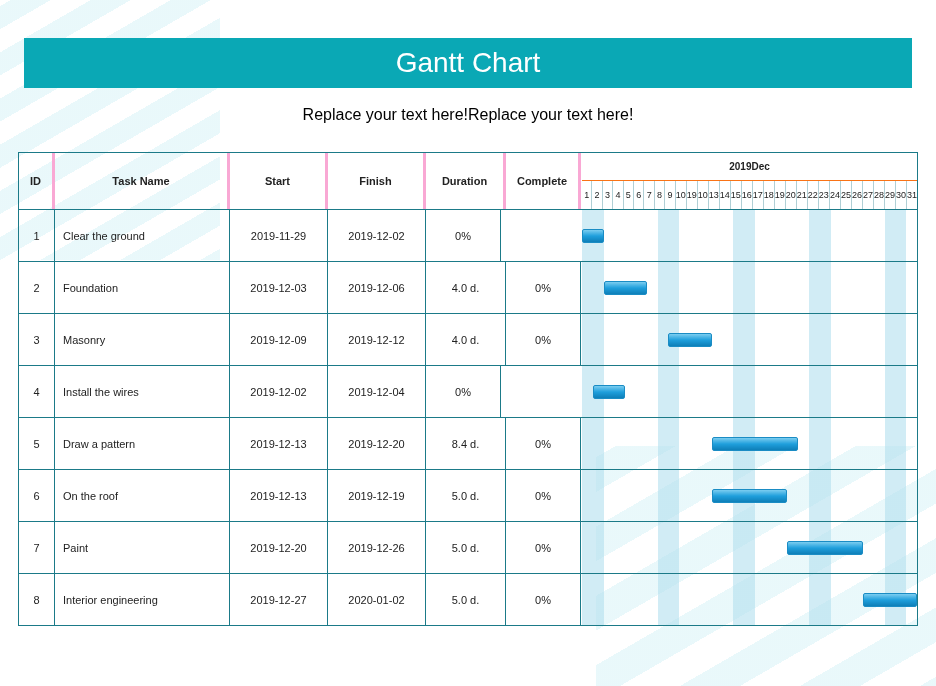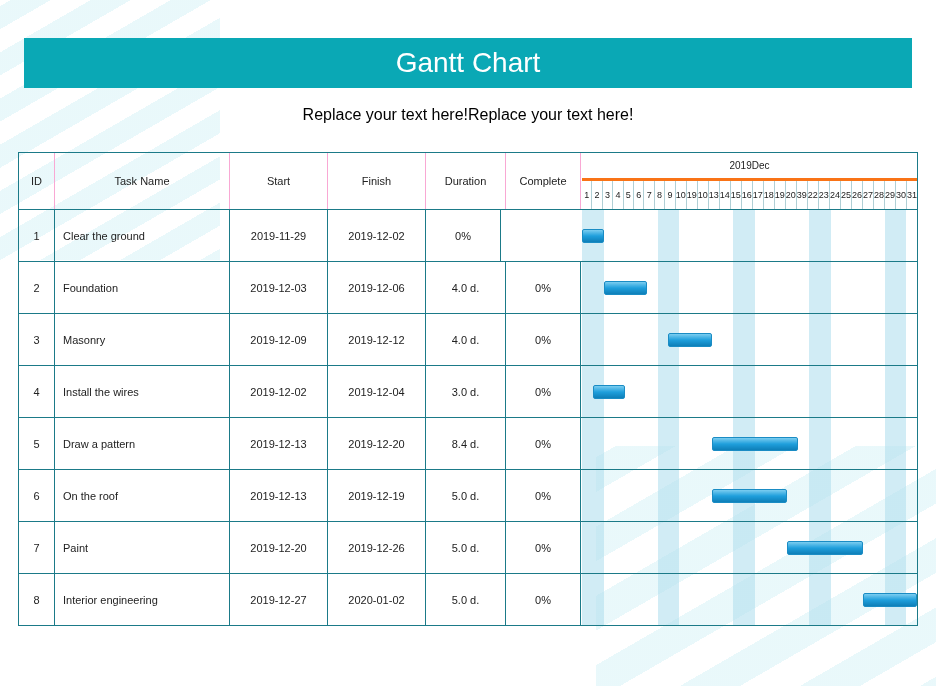--- a/index.html
+++ b/index.html
@@ -56,31 +56,31 @@
     margin: 28px 18px 0 18px;
     border-top: 1px solid #1b7a88;
     border-left: 1px solid #1b7a88;
     z-index: 1;
     font-size: 11px;
   }
   .grow { display:flex; }
   .left-table { flex: 0 0 563px; }
   .right-panel { flex: 1 1 auto; border-right:1px solid #1b7a88; overflow:hidden; }
   .hdr { display:flex; height:57px; border-bottom:1px solid #1b7a88; }
-  .hdr > div { border-right:1px solid #f9a8d4; display:flex; align-items:center; justify-content:center; font-weight:normal; color:#222; }
+  .hdr > div { border-right:3px solid #f9a8d4; display:flex; align-items:center; justify-content:center; font-weight:bold; color:#222; }
   .row { display:flex; height:52px; border-bottom:1px solid #1b7a88; }
   .row > div { border-right:1px solid #1b7a88; display:flex; align-items:center; padding:0 8px; color:#222; }
   .c-id { width:36px; justify-content:center; }
   .c-name { width:175px; }
   .c-start { width:98px; justify-content:center; }
   .c-finish { width:98px; justify-content:center; }
   .c-dur { width:80px; justify-content:center; }
   .c-comp { width:75px; justify-content:center; }
   .tl-header { height:57px; border-bottom:1px solid #1b7a88; display:flex; flex-direction:column; }
-  .tl-month { height:28px; display:flex; align-items:center; justify-content:center; font-weight:normal; color:#222; border-bottom:3px solid #f97316; font-size:10px; }
+  .tl-month { height:28px; display:flex; align-items:center; justify-content:center; font-weight:bold; color:#222; border-bottom:1px solid #f97316; font-size:10px; }
   .tl-days { height:29px; display:flex; }
   .tl-days > div { flex:1; border-right:1px solid #b0cfd5; display:flex; align-items:center; justify-content:center; font-size:9px; color:#222; }
   .tl-days > div:last-child { border-right:none; }
   .tl-body { position:relative; }
   .tl-row { height:52px; border-bottom:1px solid #1b7a88; position:relative; }
   .stripes-overlay { position:absolute; inset:0; display:flex; pointer-events:none; }
   .stripes-overlay > div { flex:1; }
   .wk { background:#b3e0ef; opacity:0.6; }
   .bar {
     position:absolute;
@@ -135,21 +135,20 @@
             <div class="c-start">2019-12-09</div>
             <div class="c-finish">2019-12-12</div>
             <div class="c-dur">4.0 d.</div>
             <div class="c-comp">0%</div>
           </div>
           <div class="row">
             <div class="c-id">4</div>
             <div class="c-name">Install the wires</div>
             <div class="c-start">2019-12-02</div>
             <div class="c-finish">2019-12-04</div>
-            <div class="c-dur">3.0 d.</div>
             <div class="c-comp">0%</div>
           </div>
           <div class="row">
             <div class="c-id">5</div>
             <div class="c-name">Draw a pattern</div>
             <div class="c-start">2019-12-13</div>
             <div class="c-finish">2019-12-20</div>
             <div class="c-dur">8.4 d.</div>
             <div class="c-comp">0%</div>
           </div>
@@ -196,21 +195,21 @@
             <div>19</div>
             <div>10</div>
             <div>13</div>
             <div>14</div>
             <div>15</div>
             <div>16</div>
             <div>17</div>
             <div>18</div>
             <div>19</div>
             <div>20</div>
-            <div>39</div>
+            <div>21</div>
             <div>22</div>
             <div>23</div>
             <div>24</div>
             <div>25</div>
             <div>26</div>
             <div>27</div>
             <div>28</div>
             <div>29</div>
             <div>30</div>
             <div>31</div>

